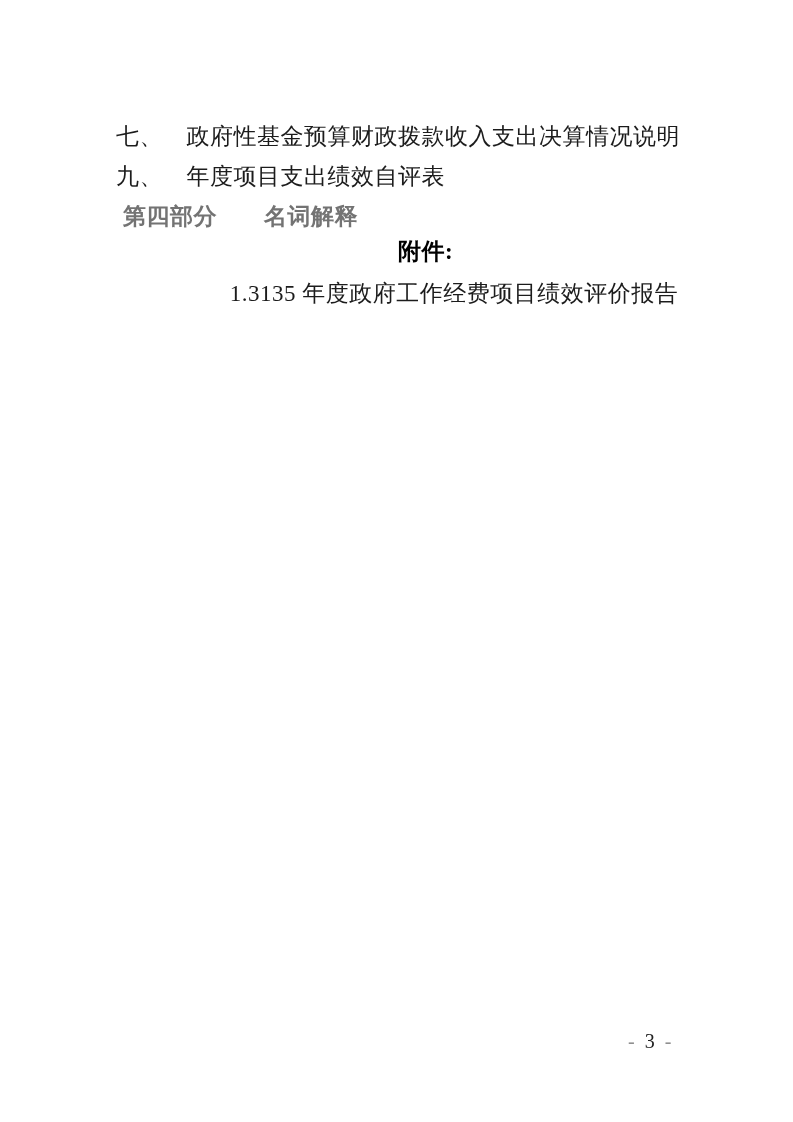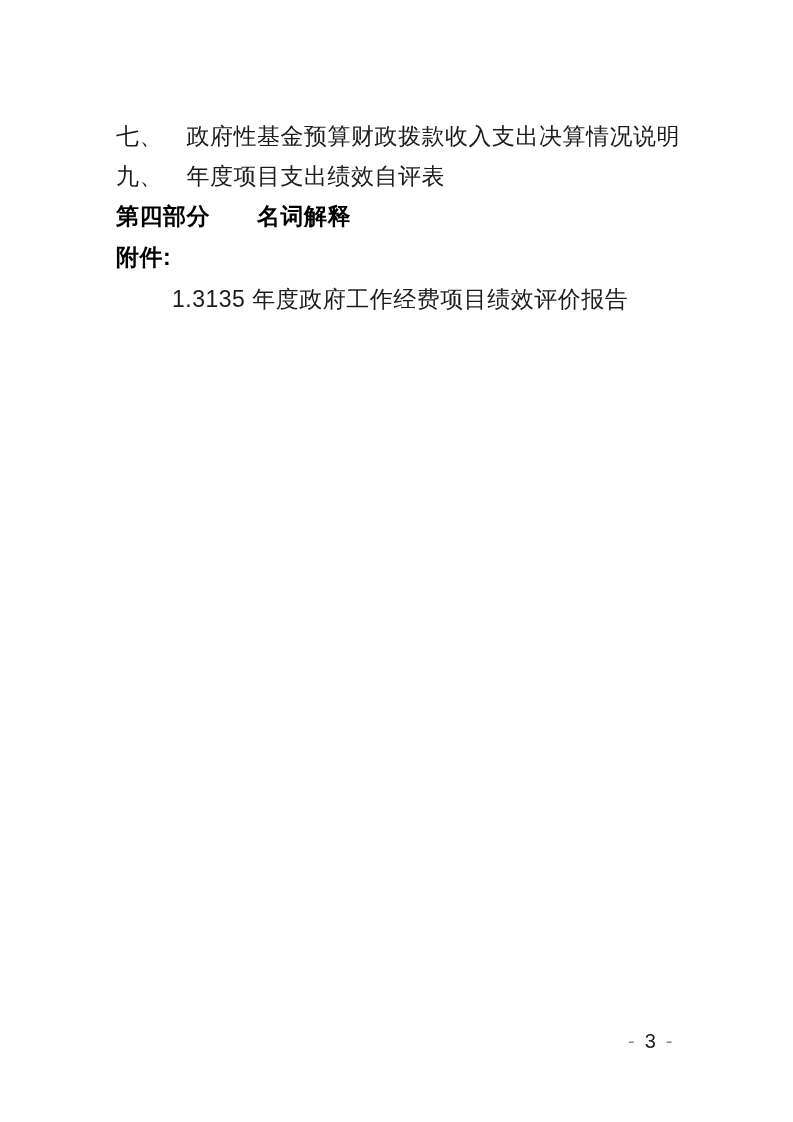--- a/index.html
+++ b/index.html
@@ -6,43 +6,45 @@
     margin: 0;
     padding: 0;
     background: #ffffff;
   }
   .page {
     position: relative;
     width: 793px;
     height: 1122px;
     background: #ffffff;
     overflow: hidden;
-    font-family: Liberation Sans, sans-serif;
+    font-family: Liberation Serif, serif;
     color: #1c1c1c;
   }
   .content {
     position: absolute;
     left: 116px;
     top: 116px;
     width: 620px;
   }
   .line {
     height: 40px;
     display: flex;
     align-items: center;
     font-size: 23px;
     letter-spacing: 0.5px;
     white-space: pre;
   }
   .line.spaced {
     height: 42px;
+    flex-direction: column;
   }
   .bold-text {
     font-weight: 700;
-    color: #000000;
+    color: #737373;
+    margin-left: 7px;
   }
   .att-label {
     display: inline-block;
     width: 56px;
     flex: 0 0 56px;
     font-weight: 700;
     color: #000000;
     white-space: pre;
   }
   .att-item {

